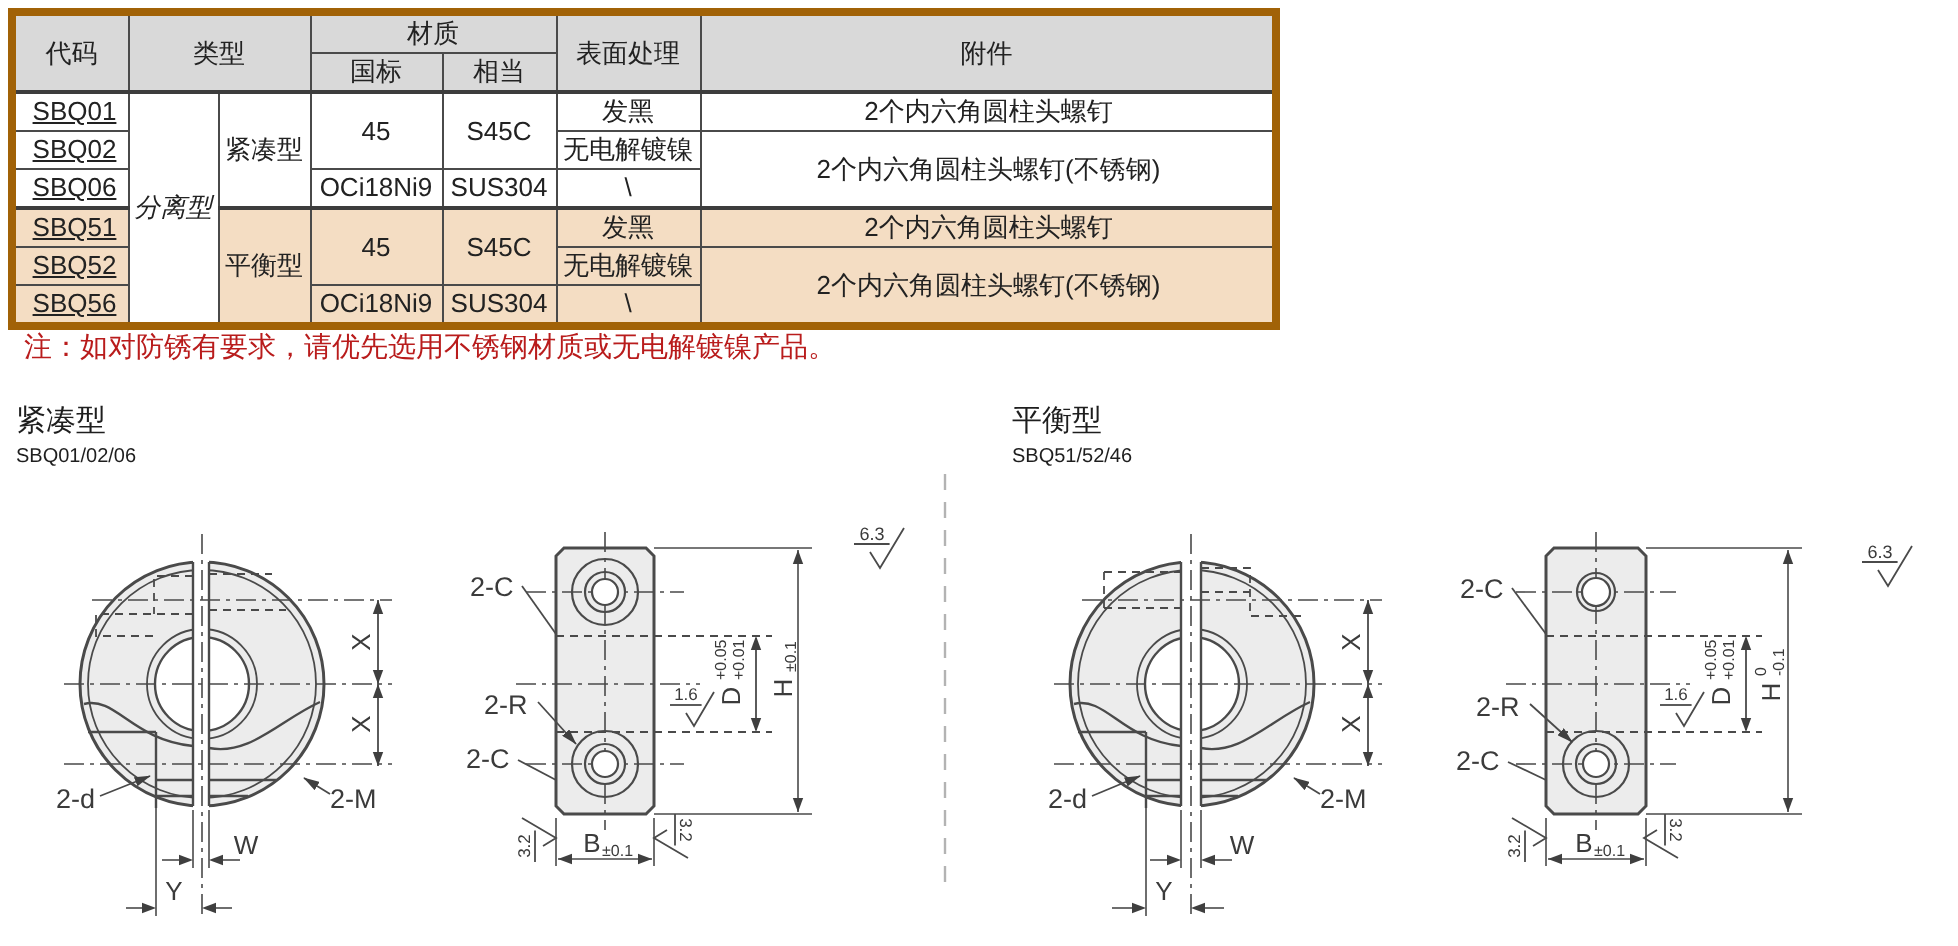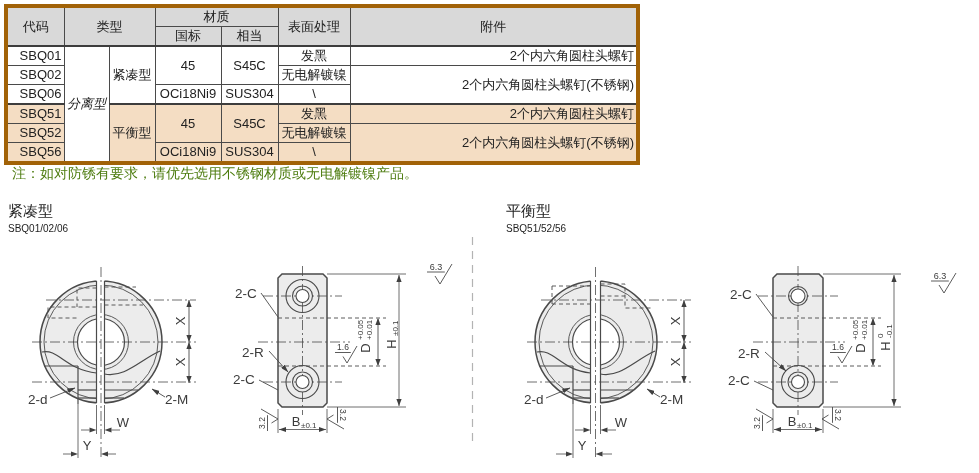--- a/index.html
+++ b/index.html
@@ -14,26 +14,26 @@
     table-layout:fixed;font-size:13px;color:#222;
   }
   .spec-table th,.spec-table td{
     border:1px solid #4a4a4a;padding:0 2px;height:18px;line-height:16px;
     text-align:center;font-weight:normal;overflow:hidden;white-space:nowrap;
   }
   .spec-table{border:4px solid #a16207;}
   .spec-table th{background:#d9d9d9;font-size:13px;}
   .hdr-bottom{border-bottom:2px solid #3d3d3d !important;}
   .grp-split{border-top:2px solid #3d3d3d !important;}
-  td.code-cell{text-align:right;padding-left:5px;font-size:13px;}
-  td.acc-cell{text-align:right;padding-left:4px;font-size:13px;}
+  td.code-cell{text-align:center;padding-left:5px;font-size:13px;text-decoration:underline;}
+  td.acc-cell{text-align:center;padding-left:4px;font-size:13px;}
   tr.peach td{background:#f4ddc3;}
   td.white-bg{background:#ffffff !important;font-style:italic;}
   
-  .note{position:absolute;left:12px;top:165px;font-size:14px;color:#4d7c0f;}
+  .note{position:absolute;left:12px;top:165px;font-size:14px;color:#b91c1c;}
   .sec-title{position:absolute;font-size:15px;color:#1e1e1e;line-height:18px;}
   .sec-title .codes{font-size:10px;}
   
   svg text{fill:#3b3b3b;}
   .lbl{font-size:13.5px;}
   .dim{font-size:13px;}
   .tol{font-size:8px;}
   .rough{font-size:9px;}
   .rough-s{font-size:8.5px;}
 </style>
@@ -105,21 +105,21 @@
   </table>
 
 <div class="note">注：如对防锈有要求，请优先选用不锈钢材质或无电解镀镍产品。</div>
 
 <div class="sec-title" style="left:8px;top:202px;">
   <div>紧凑型</div>
   <div class="codes">SBQ01/02/06</div>
 </div>
 <div class="sec-title" style="left:506px;top:202px;">
   <div>平衡型</div>
-  <div class="codes">SBQ51/52/56</div>
+  <div class="codes">SBQ51/52/46</div>
 </div>
 
 <svg width="979" height="473" viewBox="0 0 979 473" style="position:absolute;left:0;top:0;">
   <defs>
     <marker id="arr" viewBox="0 0 10 6" refX="9.5" refY="3" markerWidth="9" markerHeight="5.4" orient="auto">
       <path d="M0,0 L10,3 L0,6 Z" fill="#3f3f3f"></path>
     </marker>
   </defs>
 
   <line x1="472.5" y1="237" x2="472.5" y2="441" stroke="#b3b3b3" stroke-width="1.2" stroke-dasharray="8 6"></line>

